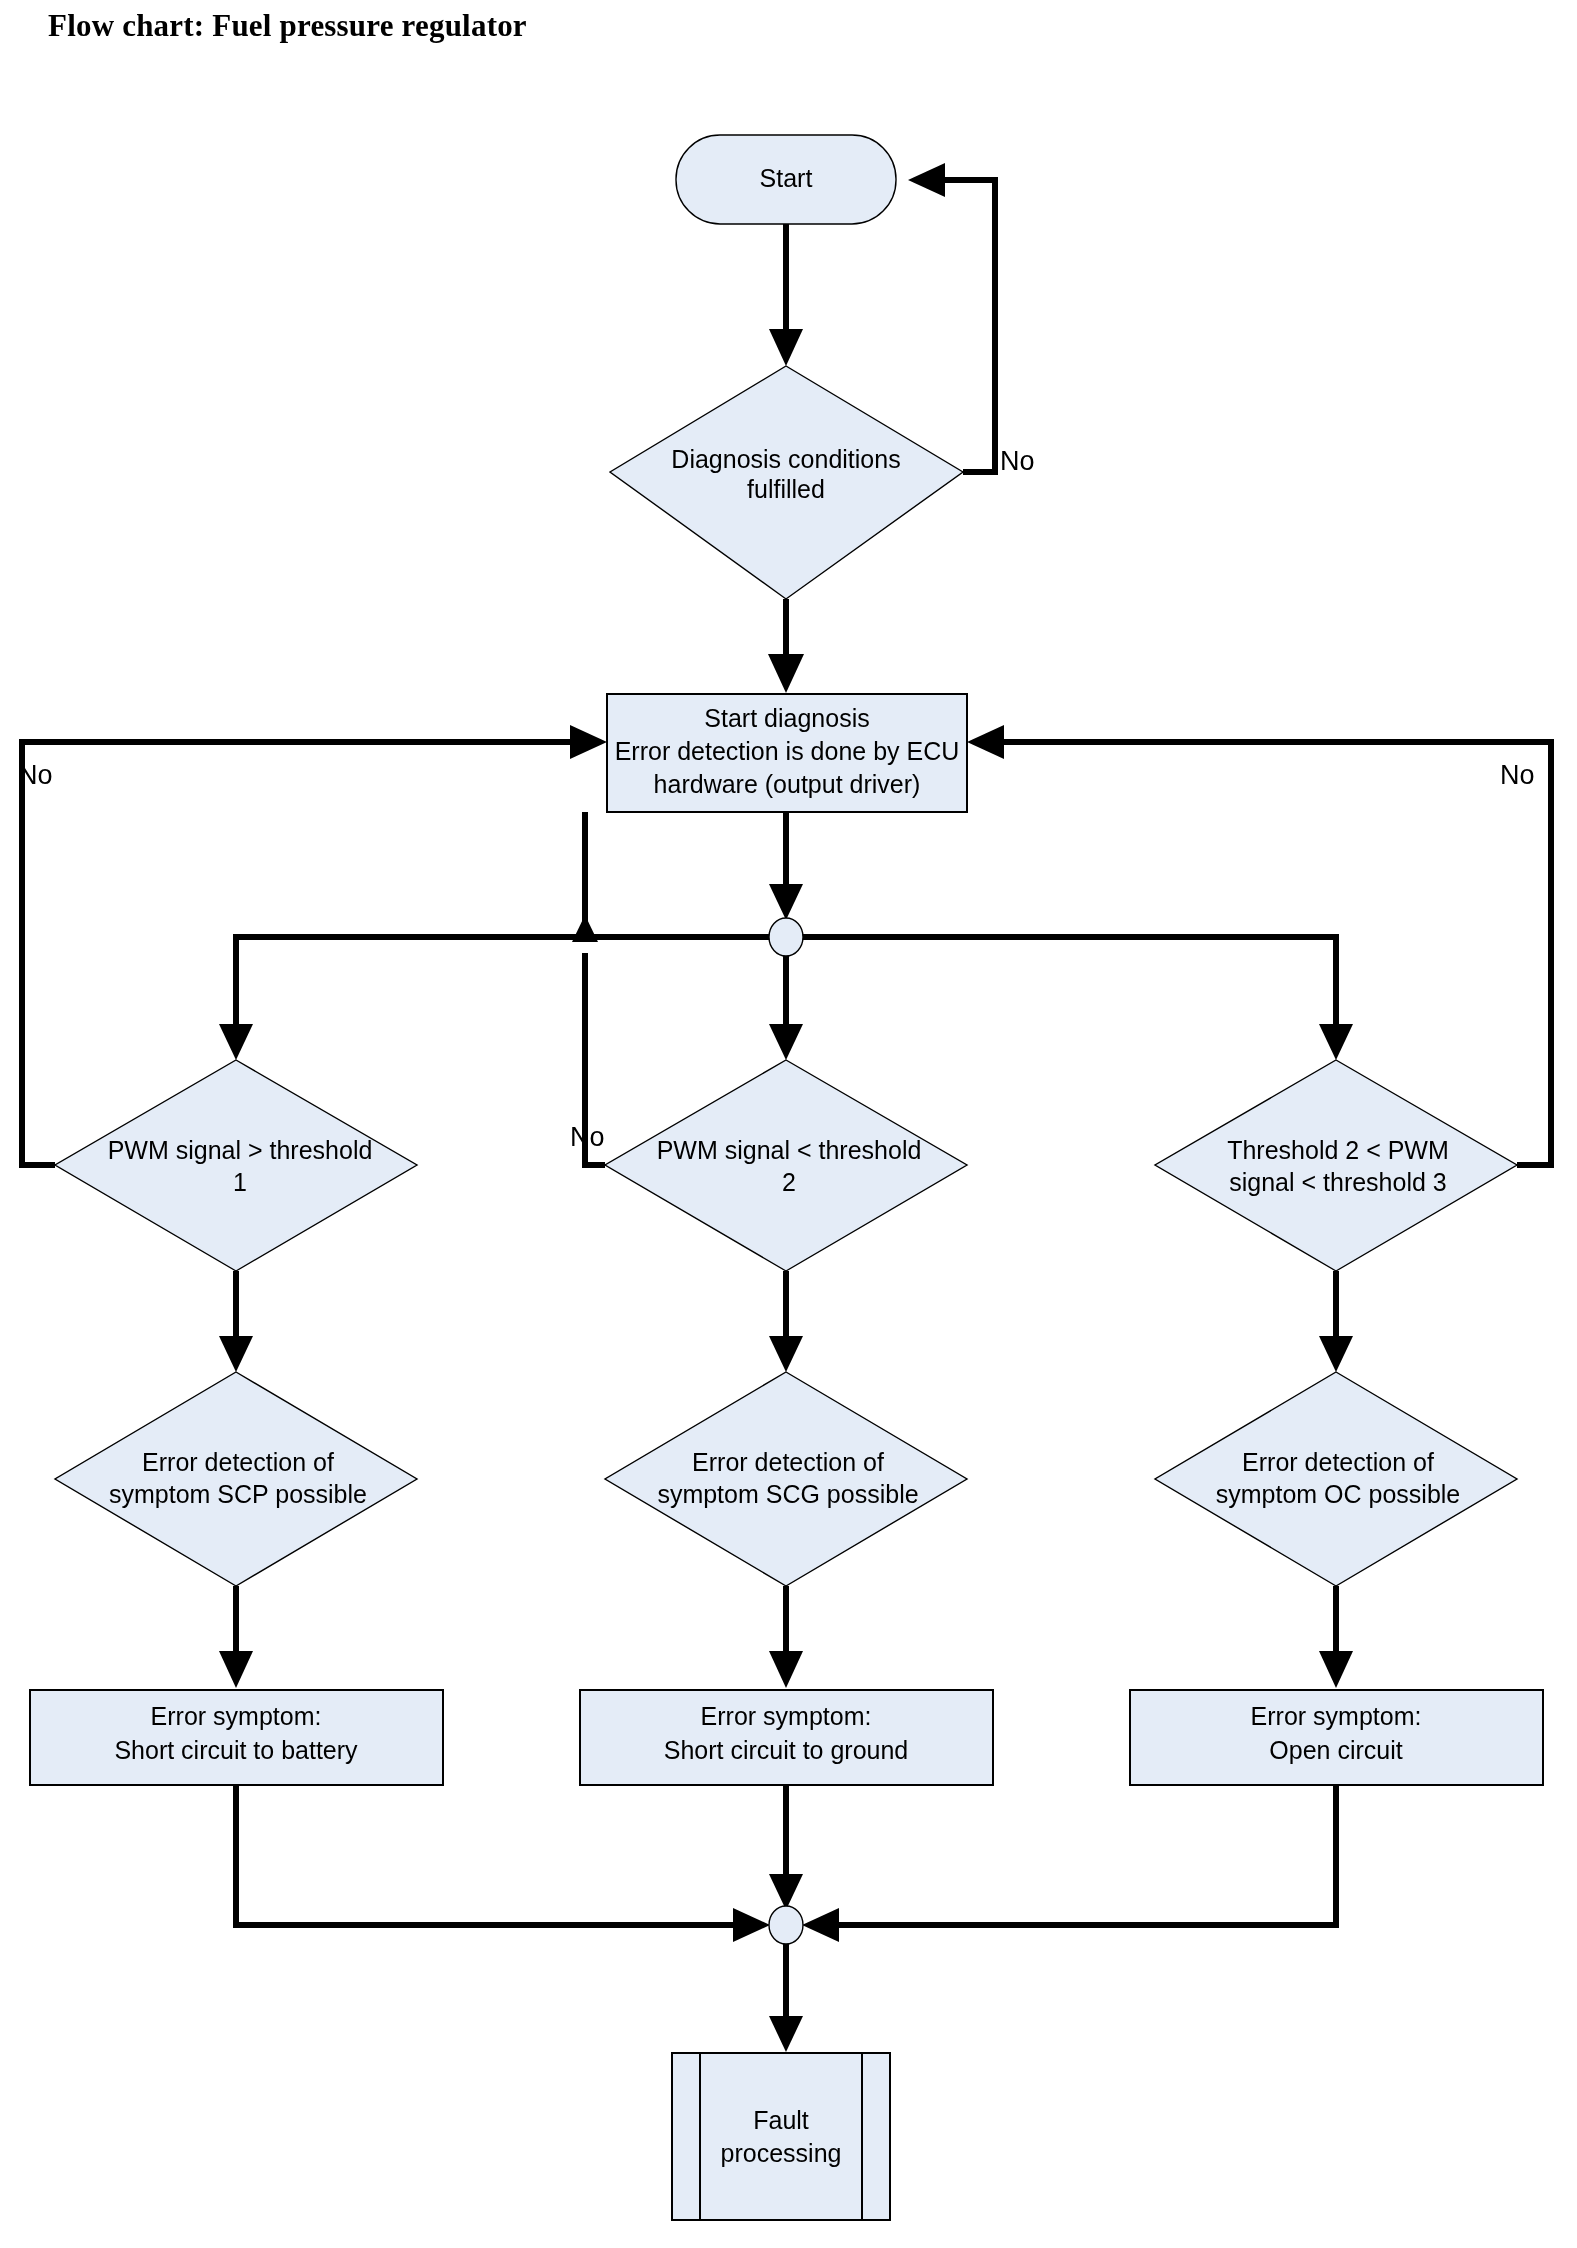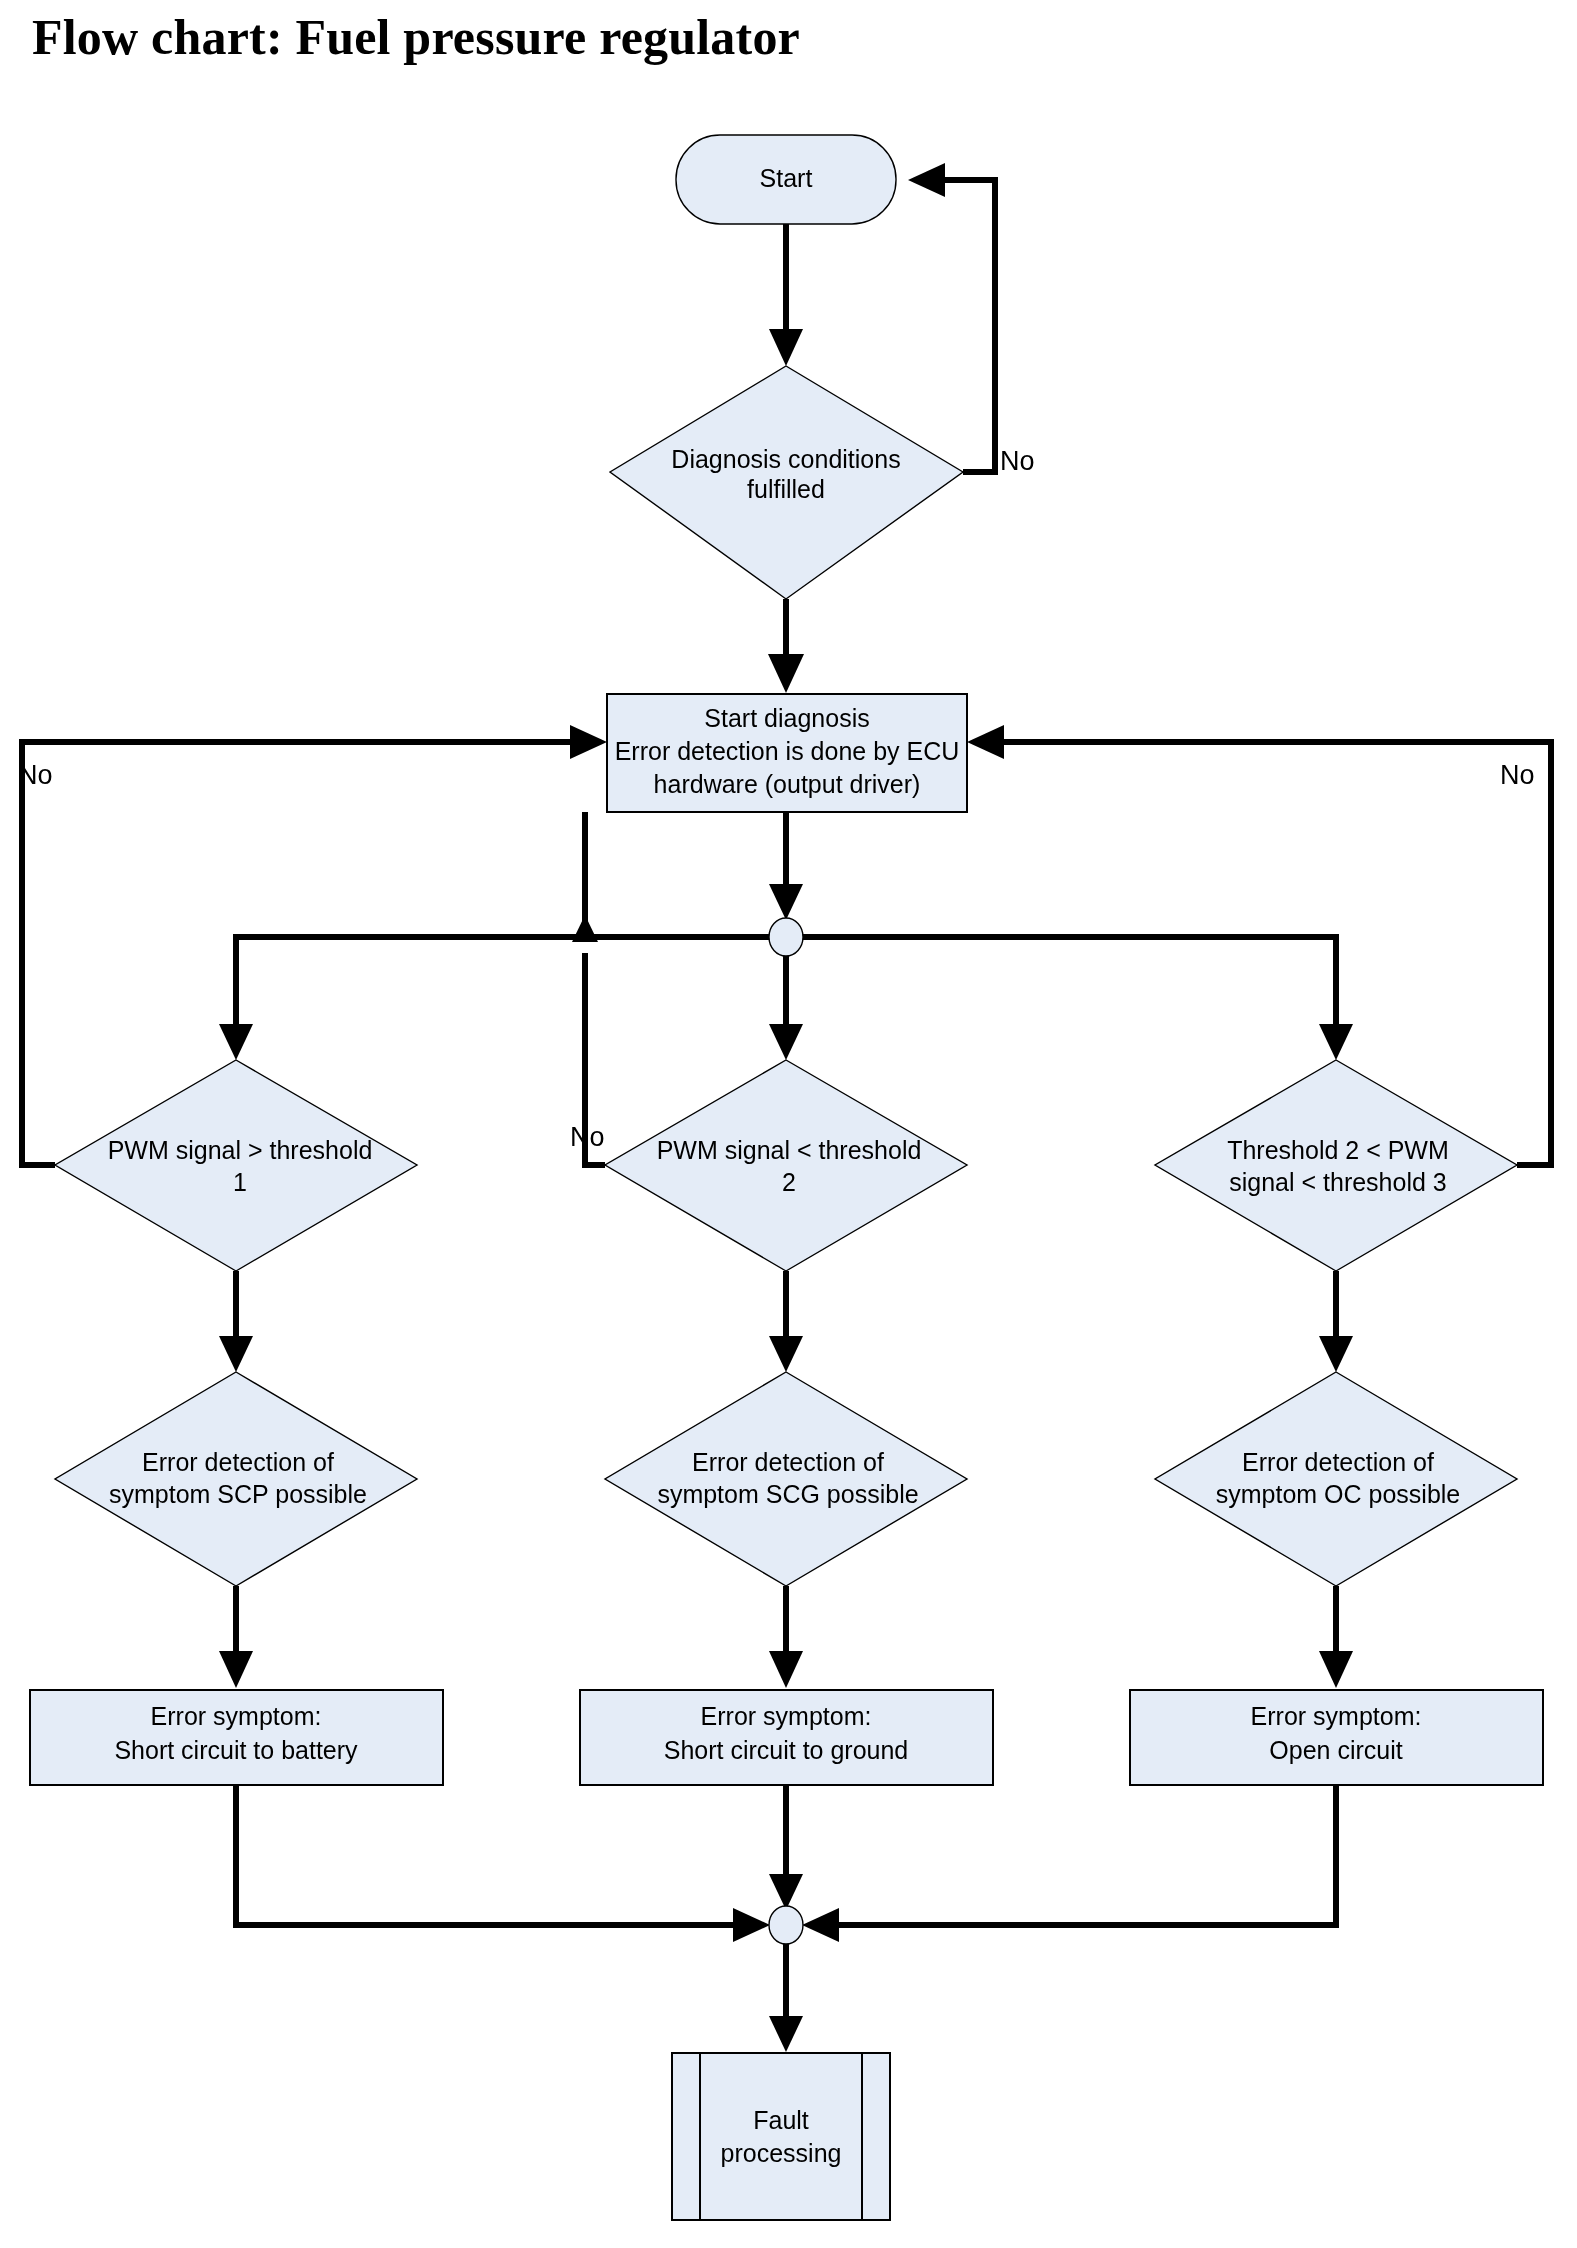--- a/index.html
+++ b/index.html
@@ -9,25 +9,25 @@
   }
   body {
     width: 1577px;
     height: 2248px;
     position: relative;
     font-family: "Liberation Sans", sans-serif;
     overflow: hidden;
   }
   #chart-title {
     position: absolute;
-    left: 32px;
+    left: 48px;
     top: 8px;
     font-family: "Liberation Serif", serif;
     font-weight: bold;
-    font-size: 50px;
+    font-size: 31px;
     color: #000000;
     letter-spacing: 0.2px;
     white-space: nowrap;
   }
   #flow-svg {
     position: absolute;
     left: 0;
     top: 0;
     width: 1577px;
     height: 2248px;

